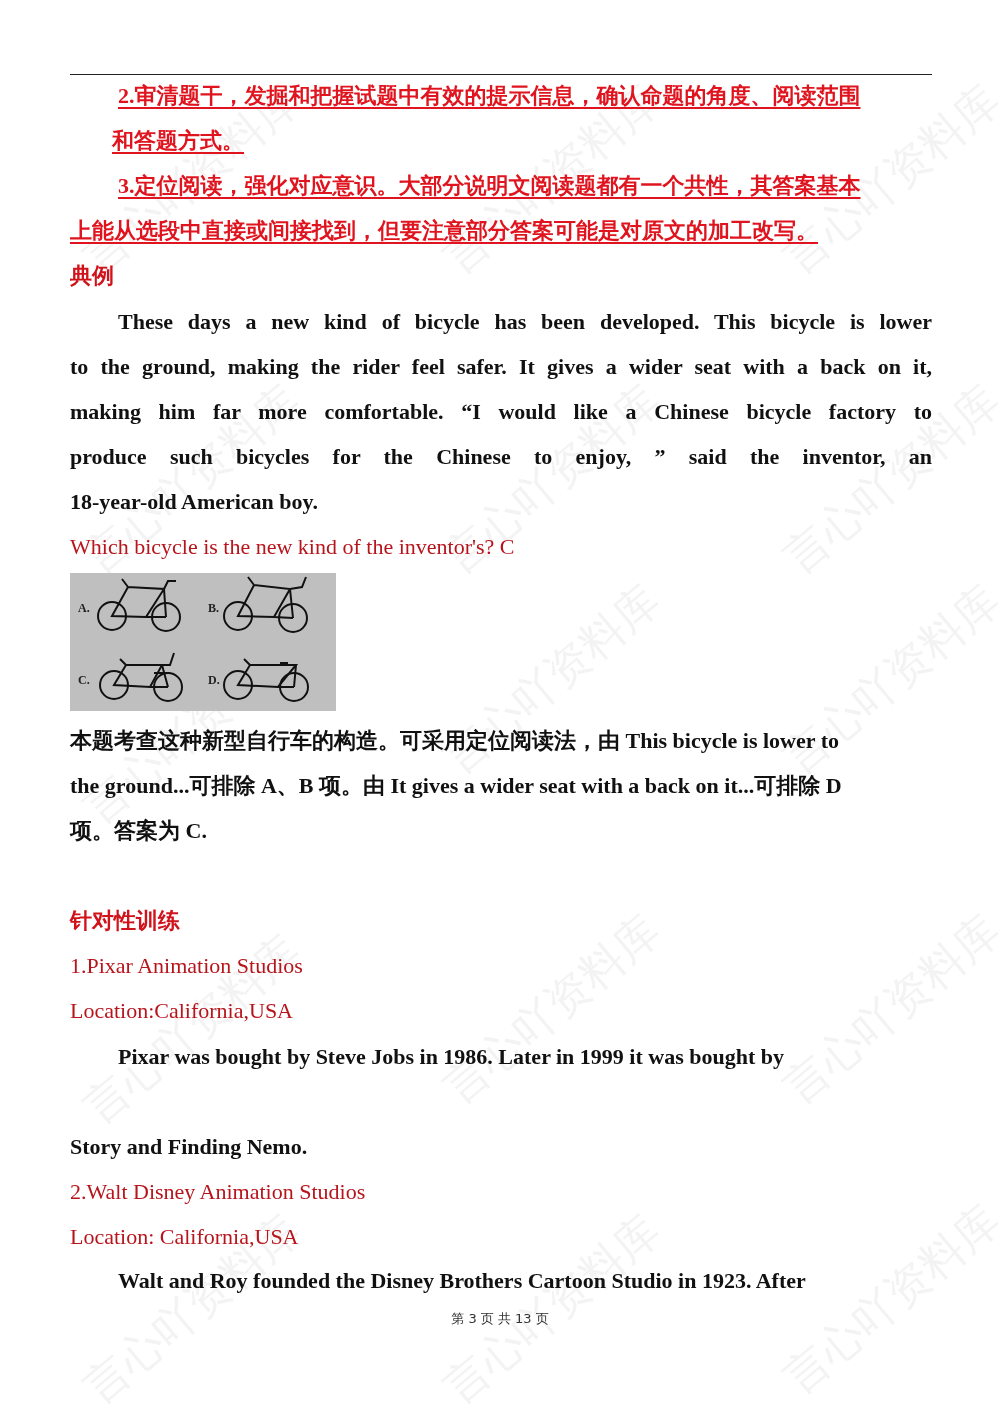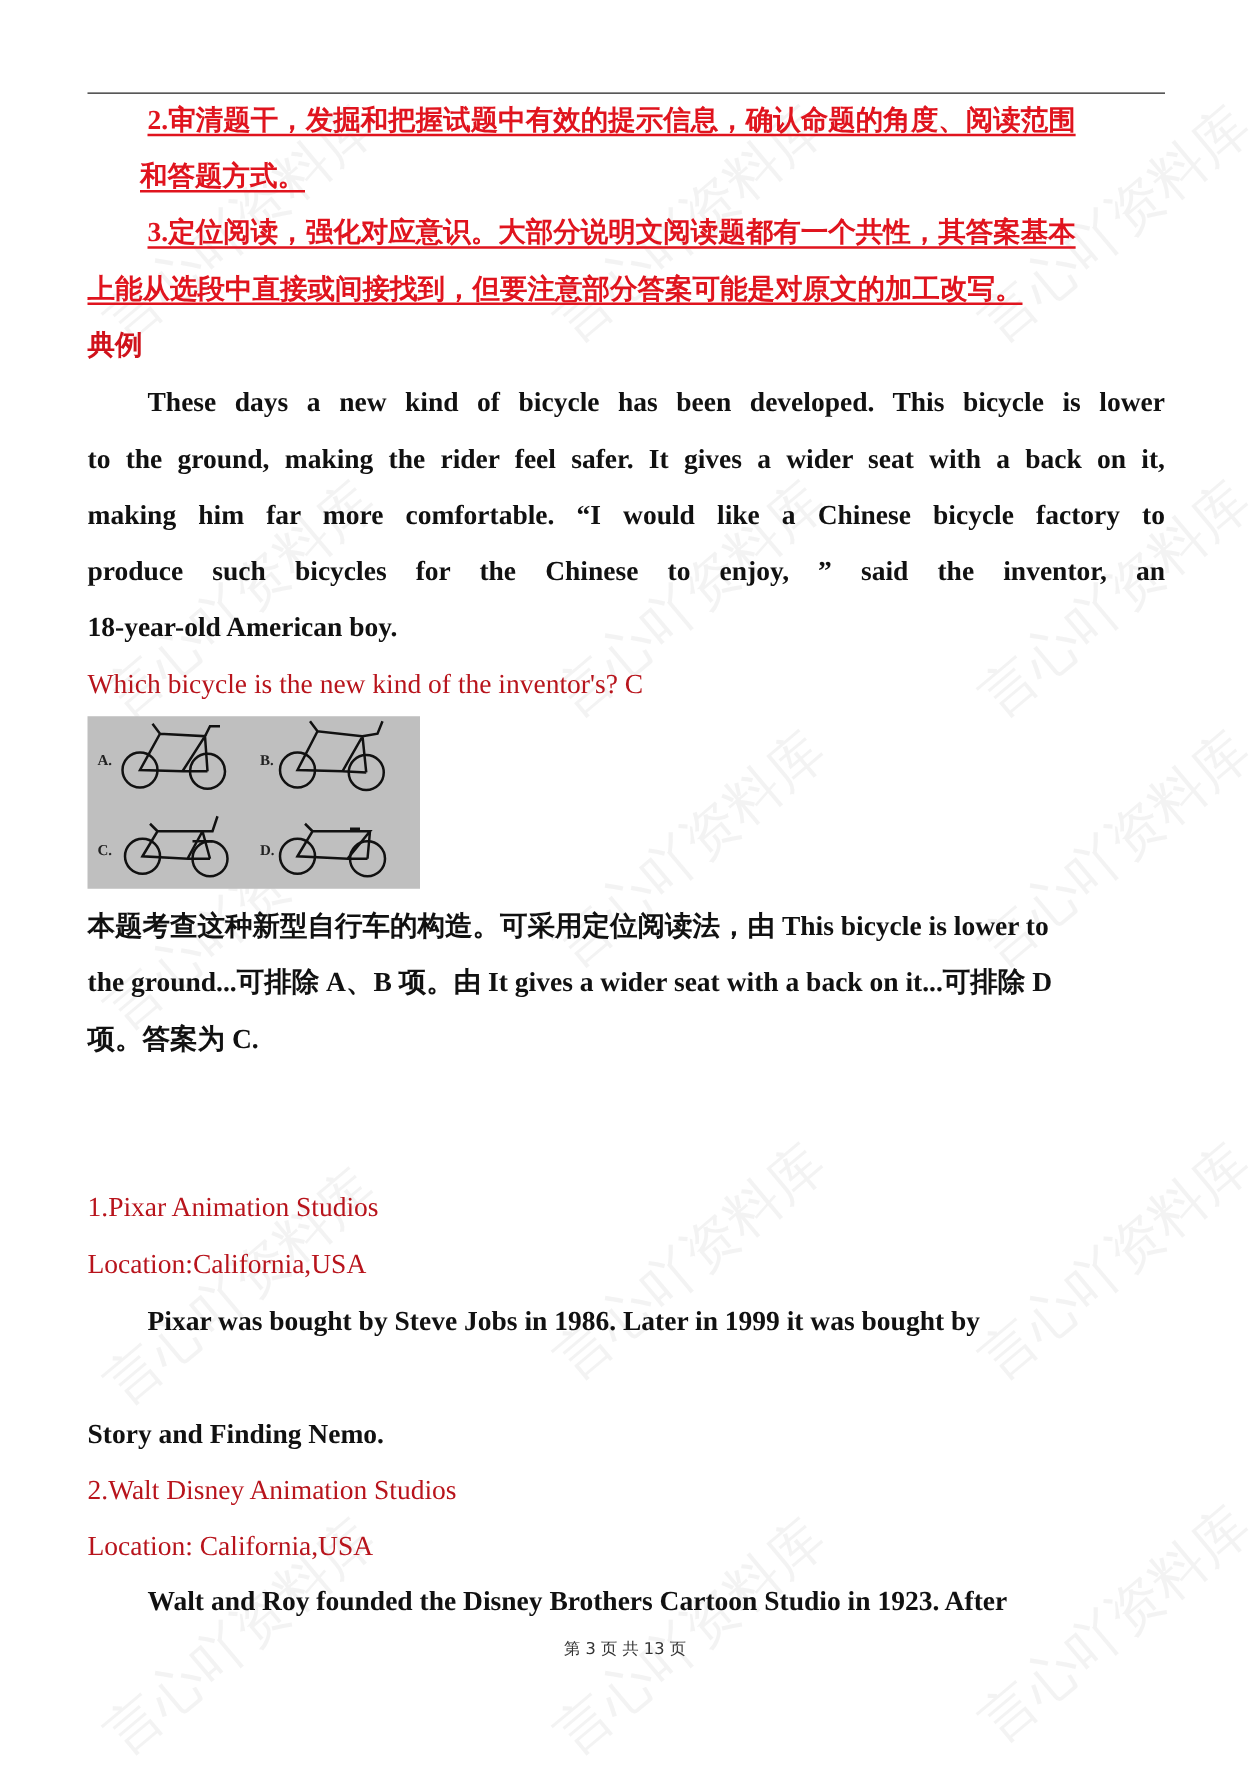--- a/index.html
+++ b/index.html
@@ -91,20 +91,21 @@
           <circle cx="224" cy="114" r="14"></circle>
         <path d="M168 112 L180 92 L226 92 L208 114 Z M180 92 L174 86 M210 90 L218 90 M224 114 L226 92 M208 114 L224 114"></path>
       </g>
     </svg>
   </div>
 
   <div class="line body-text" style="top:726px;">本题考查这种新型自行车的构造。可采用定位阅读法，由 This bicycle is lower to</div>
   <div class="line body-text" style="top:771px;">the ground...可排除 A、B 项。由 It gives a wider seat with a back on it...可排除 D</div>
   <div class="line body-text" style="top:816px;">项。答案为 C.</div>
 
+  <div class="line red" style="top:906px;">针对性训练</div>
 
   <div class="line darkred" style="top:951px;">1.Pixar Animation Studios</div>
   <div class="line darkred" style="top:996px;">Location:California,USA</div>
   <div class="line body-text indent" style="top:1042px;">Pixar was bought by Steve Jobs in 1986. Later in 1999 it was bought by</div>
   <div class="line body-text" style="top:1132px;">Story and Finding Nemo.</div>
 
   <div class="line darkred" style="top:1177px;">2.Walt Disney Animation Studios</div>
   <div class="line darkred" style="top:1222px;">Location: California,USA</div>
   <div class="line body-text indent" style="top:1266px;">Walt and Roy founded the Disney Brothers Cartoon Studio in 1923. After</div>
 

